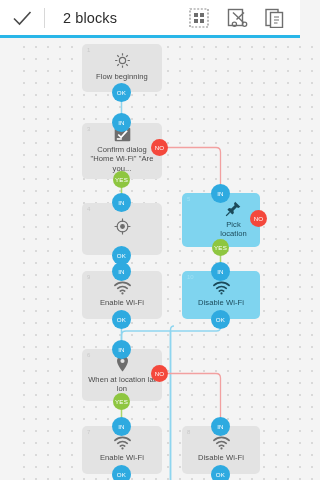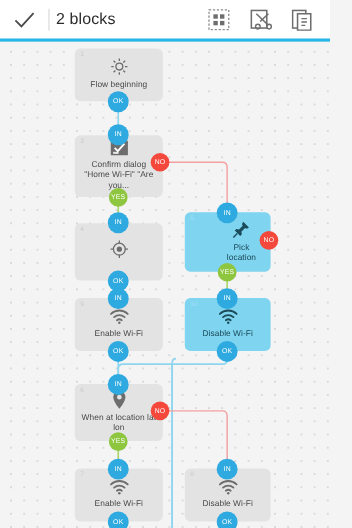--- a/index.html
+++ b/index.html
@@ -10,31 +10,31 @@
     -webkit-font-smoothing:antialiased;
   }
 
   
   .toolbar{
     position:absolute; left:0; top:0; width:300px; height:35px;
     background:#ffffff; display:flex; align-items:center;
   }
   .tb-check{ width:44px; height:35px; display:flex; align-items:center; justify-content:center; }
   .tb-sep{ width:1px; height:20px; background:#d8d8d8; }
-  .tb-title{ font-size:14.5px; color:#2b2b2b; margin-left:6px; letter-spacing:.1px; }
+  .tb-title{ font-size:14.5px; color:#2b2b2b; margin-left:18px; letter-spacing:.1px; }
   .tb-spacer{ flex:1; }
   .tb-icon{ width:38px; height:35px; display:flex; align-items:center; justify-content:center; }
   .tb-icon:last-child{ margin-right:6px; }
   .tb-underline{
     position:absolute; left:0; top:35px; width:300px; height:3px; background:#29b6e8;
   }
 
   
   .canvas{
-    position:absolute; left:0; top:38px; width:300px; height:442px;
+    position:absolute; left:14px; top:38px; width:300px; height:442px;
     background-color:#f4f4f4;
     background-image:radial-gradient(#d9d9d9 0.8px, transparent 0.9px);
     background-size:12px 12px;
     background-position:4px 3px;
     overflow:hidden;
   }
   .wires{ position:absolute; left:0; top:0; width:300px; height:442px; }
 
   
   .block{

